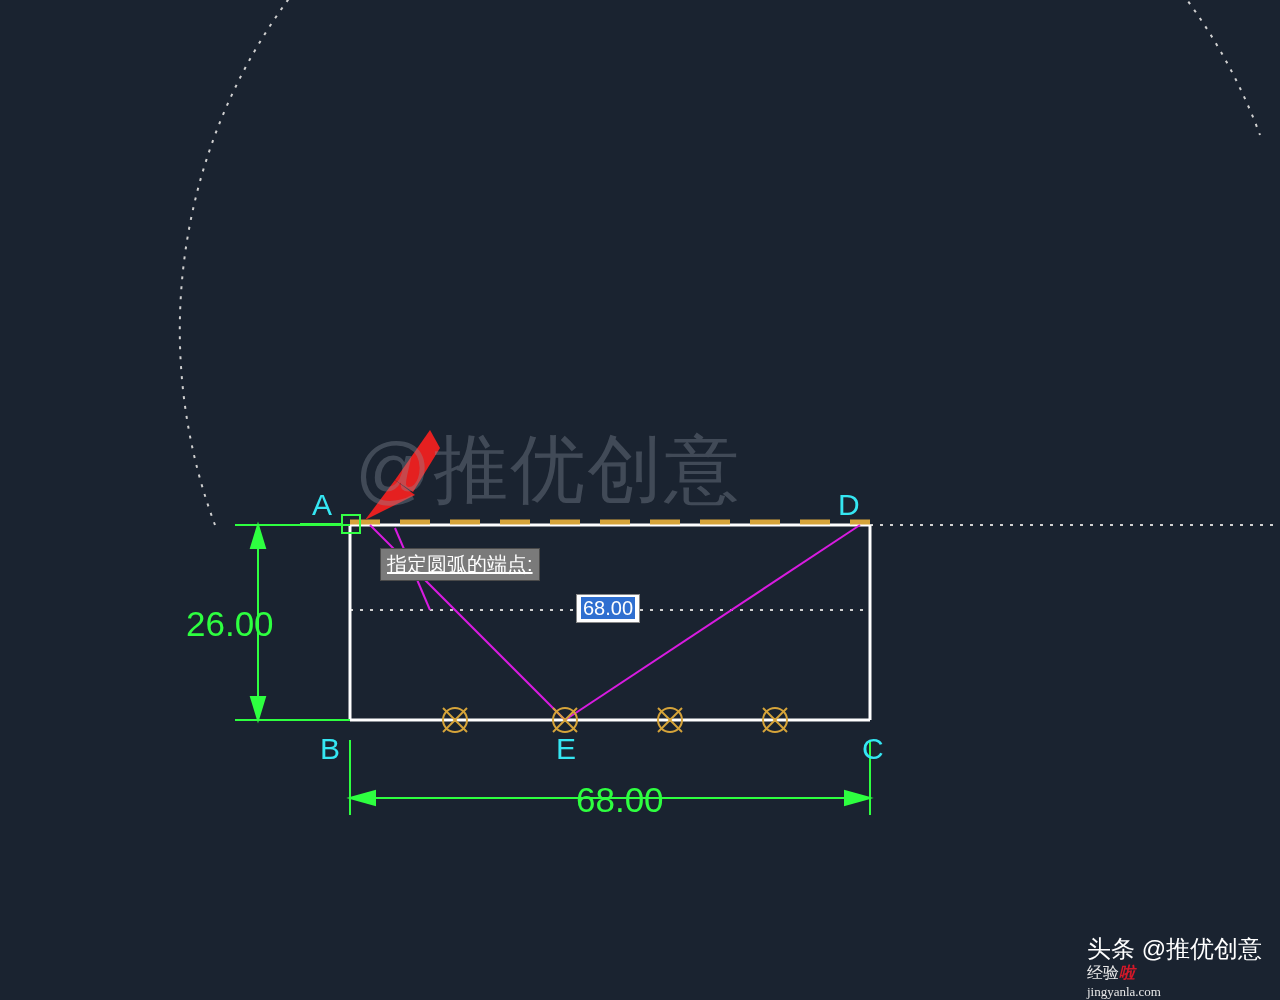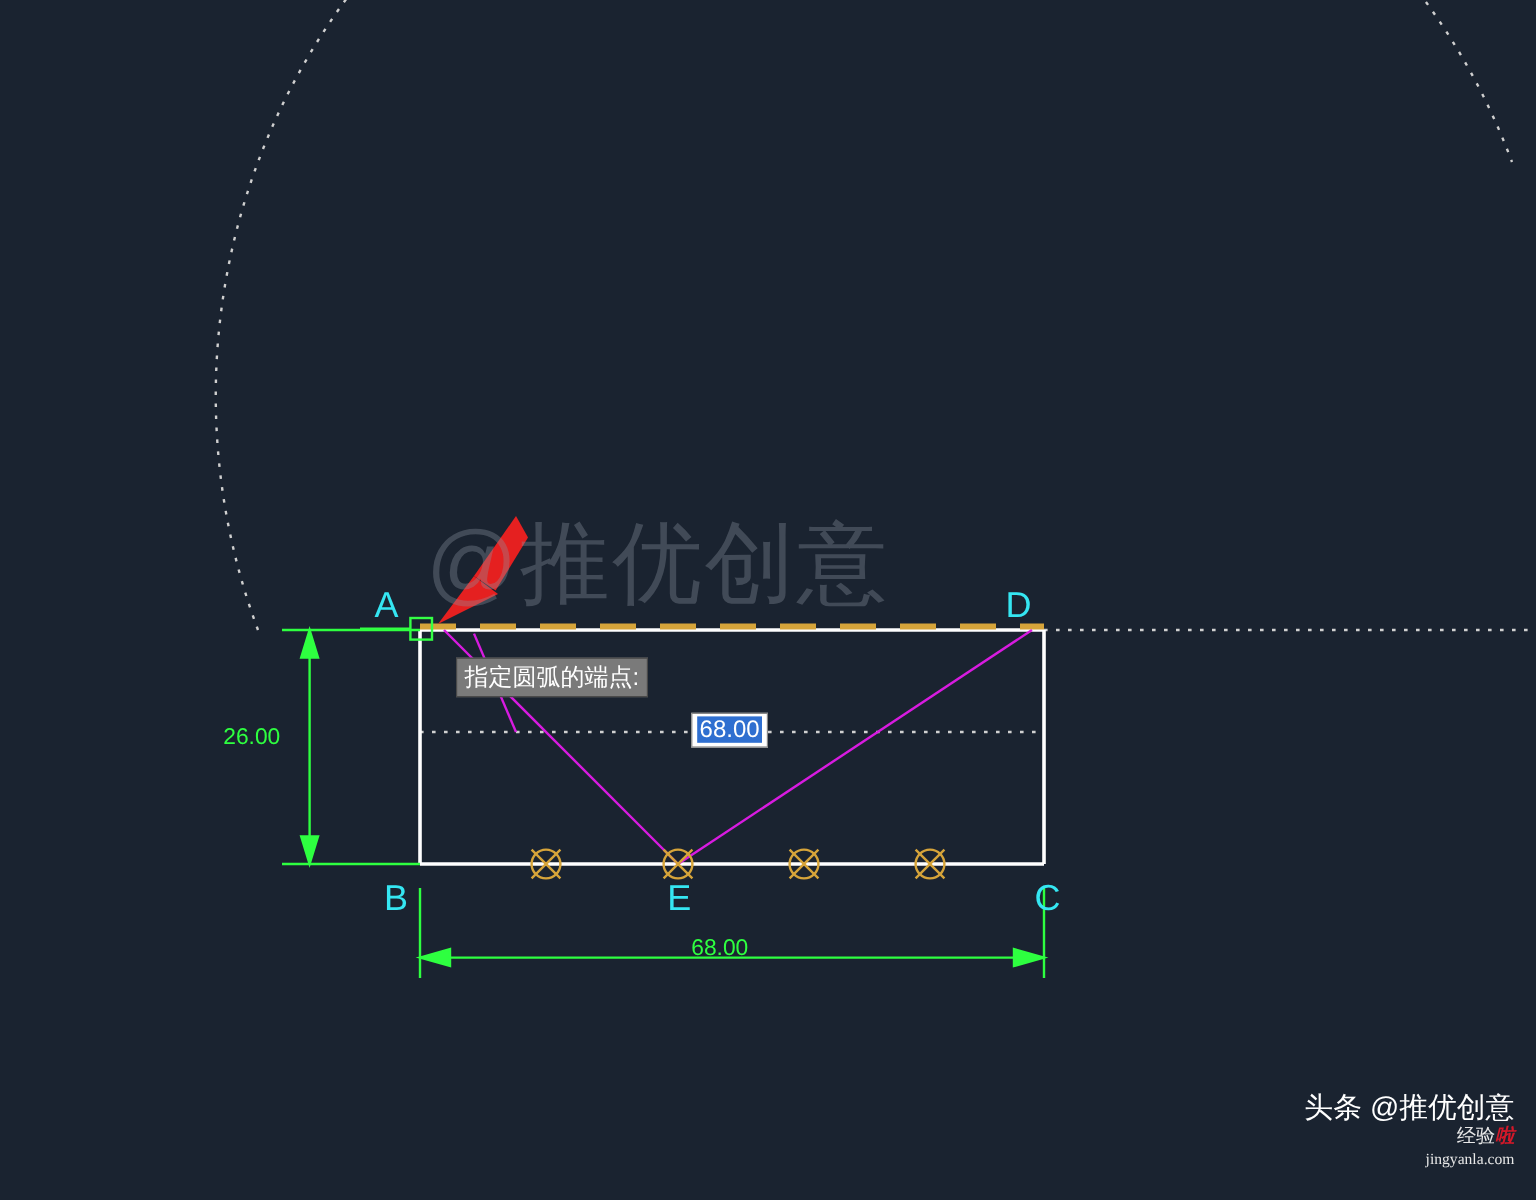--- a/index.html
+++ b/index.html
@@ -47,22 +47,22 @@
     top: 420px;
     font-size: 75px;
     color: rgba(140,150,160,0.35);
     font-weight: 500;
     letter-spacing: 2px;
     pointer-events: none;
   }
   .footer-wm {
     position: absolute;
     right: 18px;
-    bottom: 26px;
-    text-align: right;
+    bottom: 0;
+    text-align: left;
   }
   .footer-wm .line1 {
     color: #fff;
     font-size: 24px;
   }
   .footer-wm .line2 {
     color: #e8e8e8;
     font-size: 16px;
     margin-top: -2px;
   }
@@ -73,21 +73,21 @@
   }
   .pt-label {
     position: absolute;
     color: #35e6f2;
     font-size: 30px;
     font-weight: 400;
   }
   .dim-text {
     position: absolute;
     color: #2eff40;
-    font-size: 19px;
+    font-size: 35px;
   }
 </style>
 </head>
 <body>
 
 <div class="canvas">
 
   <svg class="drawing" viewBox="0 0 1280 1000">
 
     <path d="M 215 525 A 540 540 0 0 1 1260 135" fill="none" stroke="#d0d0d0" stroke-width="2" stroke-dasharray="3 7"></path>
@@ -159,21 +159,21 @@
   <div class="pt-label" style="left:838px; top:488px;">D</div>
   <div class="pt-label" style="left:320px; top:732px;">B</div>
   <div class="pt-label" style="left:862px; top:732px;">C</div>
   <div class="pt-label" style="left:556px; top:732px;">E</div>
 
   <div class="dim-text" style="left:186px; top:604px;">26.00</div>
   <div class="dim-text" style="left:576px; top:780px;">68.00</div>
 
   <div class="watermark-main">@推优创意</div>
 
-  <div class="tooltip" style="left:380px; top:548px;">
+  <div class="tooltip" style="left:380px; top:548px;text-decoration:underline;">
     <span>指定圆弧的端点:</span>
   </div>
 
   <div class="input-box" style="left:576px; top:594px;">
     <span class="sel">68.00</span>
   </div>
 
   <div class="footer-wm">
     <div class="line1">
       <span>头条</span>

